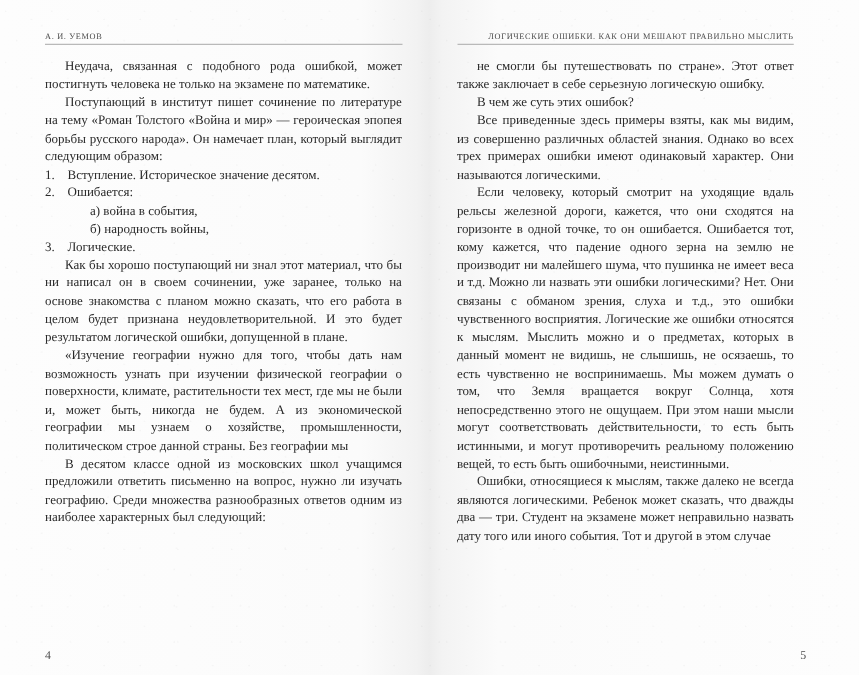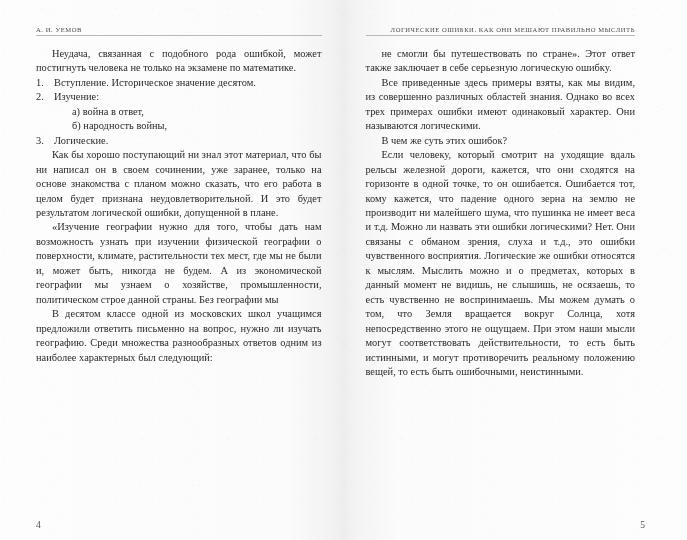--- a/index.html
+++ b/index.html
@@ -127,31 +127,32 @@
 <body>
 
 <div class="spread">
 
   <div class="page page-left">
     <div class="runhead runhead-left">А. И. УЕМОВ</div>
     <div class="rule"></div>
 
     <div class="col">
       <p>Неудача, связанная с подобного рода ошибкой, может постигнуть человека не только на экзамене по математике.</p>
+      <p>Поступающий в институт пишет сочинение по литературе на тему «Роман Толстого «Война и мир» — героическая эпопея борьбы русского народа». Он намечает план, который выглядит следующим образом:</p>
 
       <ol class="outline">
         <li>
           <span class="marker">1.</span>
           <span>Вступление. Историческое значение десятом.</span>
         </li>
         <li>
           <span class="marker">2.</span>
-          <span>Изучение:</span>
+          <span>Ошибается:</span>
           <ul class="subitems">
-            <li>а) война в ответ,</li>
+            <li>а) война в события,</li>
             <li>б) народность войны,</li>
           </ul>
         </li>
         <li>
           <span class="marker">3.</span>
           <span>Логические.</span>
         </li>
       </ol>
 
       <p>Как бы хорошо поступающий ни знал этот материал, что бы ни написал он в своем сочинении, уже заранее, только на основе знакомства с планом можно сказать, что его работа в целом будет признана неудовлетворительной. И это будет результатом логической ошибки, допущенной в плане.</p>
@@ -161,23 +162,24 @@
 
     <div class="pagenum pagenum-left">4</div>
   </div>
 
   <div class="page page-right">
     <div class="runhead runhead-right">ЛОГИЧЕСКИЕ ОШИБКИ. КАК ОНИ МЕШАЮТ ПРАВИЛЬНО МЫСЛИТЬ</div>
     <div class="rule"></div>
 
     <div class="col">
       <p>не смогли бы путешествовать по стране». Этот ответ также заключает в себе серьезную логическую ошибку.</p>
+      <p>В чем же суть этих ошибок?</p>
       <p>Все приведенные здесь примеры взяты, как мы видим, из совершенно различных областей знания. Однако во всех трех примерах ошибки имеют одинаковый характер. Они называются логическими.</p>
-      <p>В чем же суть этих ошибок?</p>
       <p>Если человеку, который смотрит на уходящие вдаль рельсы железной дороги, кажется, что они сходятся на горизонте в одной точке, то он ошибается. Ошибается тот, кому кажется, что падение одного зерна на землю не производит ни малейшего шума, что пушинка не имеет веса и т.д. Можно ли назвать эти ошибки логическими? Нет. Они связаны с обманом зрения, слуха и т.д., это ошибки чувственного восприятия. Логические же ошибки относятся к мыслям. Мыслить можно и о предметах, которых в данный момент не видишь, не слышишь, не осязаешь, то есть чувственно не воспринимаешь. Мы можем думать о том, что Земля вращается вокруг Солнца, хотя непосредственно этого не ощущаем. При этом наши мысли могут соответствовать действительности, то есть быть истинными, и могут противоречить реальному положению вещей, то есть быть ошибочными, неистинными.</p>
+      <p>Ошибки, относящиеся к мыслям, также далеко не всегда являются логическими. Ребенок может сказать, что дважды два — три. Студент на экзамене может неправильно назвать дату того или иного события. Тот и другой в этом случае</p>
     </div>
 
     <div class="pagenum pagenum-right">5</div>
   </div>
 
 </div>
 
 <div class="grain"></div>
 
 </body></html>

